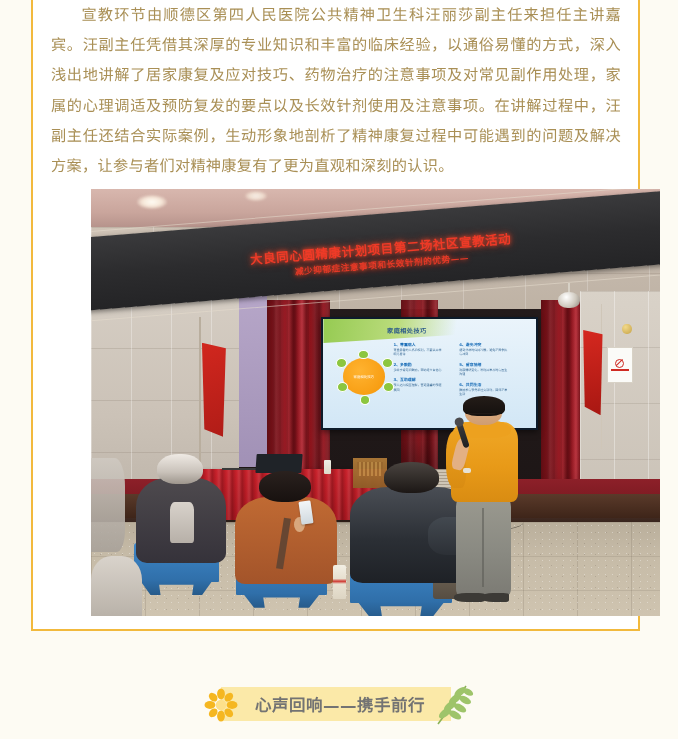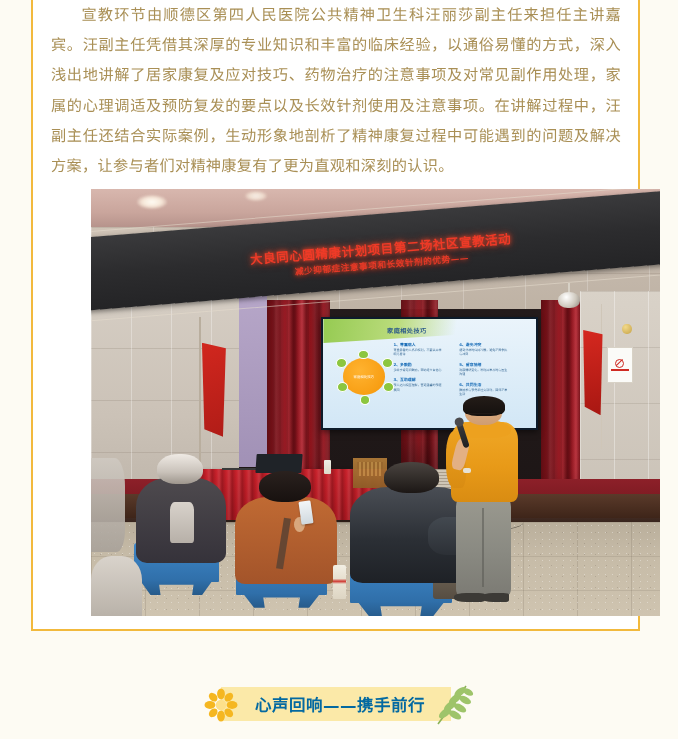--- a/index.html
+++ b/index.html
@@ -699,21 +699,21 @@
   }
   .banner-title {
     position: absolute;
     left: 0; top: 0;
     width: 264px; height: 40px;
     display: flex;
     align-items: center;
     justify-content: center;
     padding-left: 8px;
     box-sizing: border-box;
-    color: #0369a1;
+    color: #737373;
     font-size: 16.5px;
     font-weight: 700;
     letter-spacing: .5px;
     font-family: "DejaVu Sans", "Liberation Sans", sans-serif;
   }
   .banner-flower {
     position: absolute;
     left: 0px; top: 4px;
     width: 34px; height: 34px;
   }

